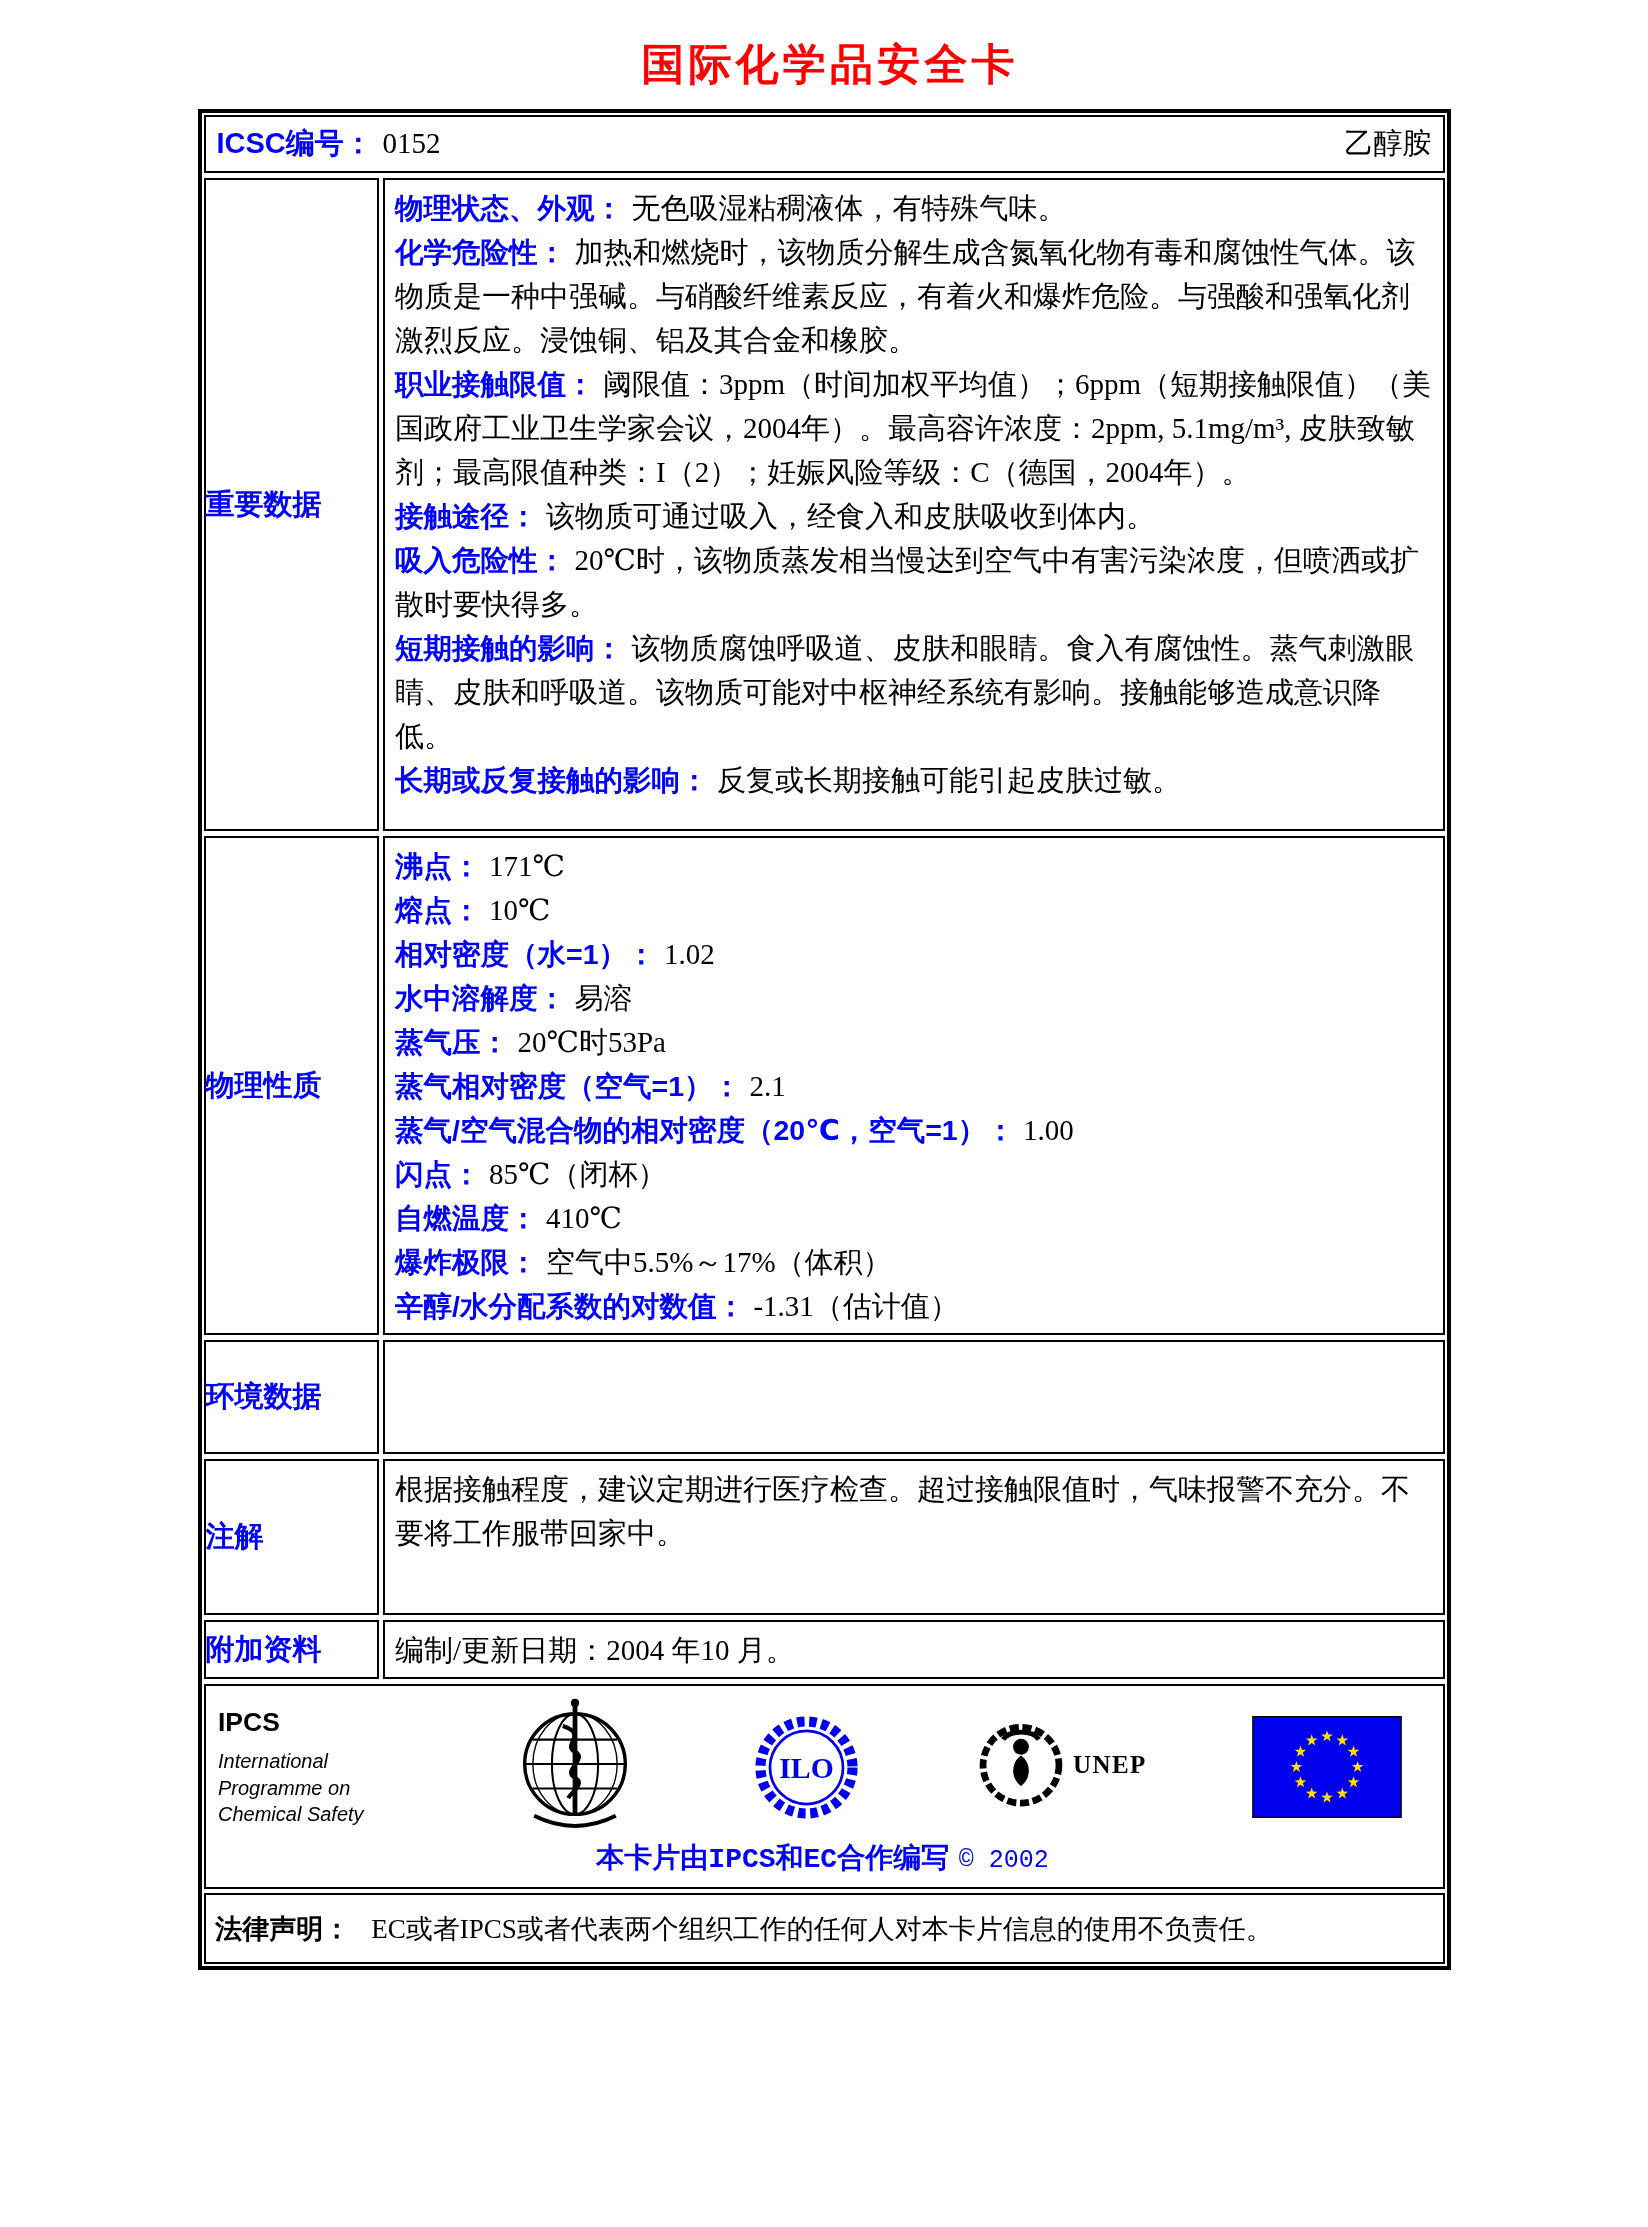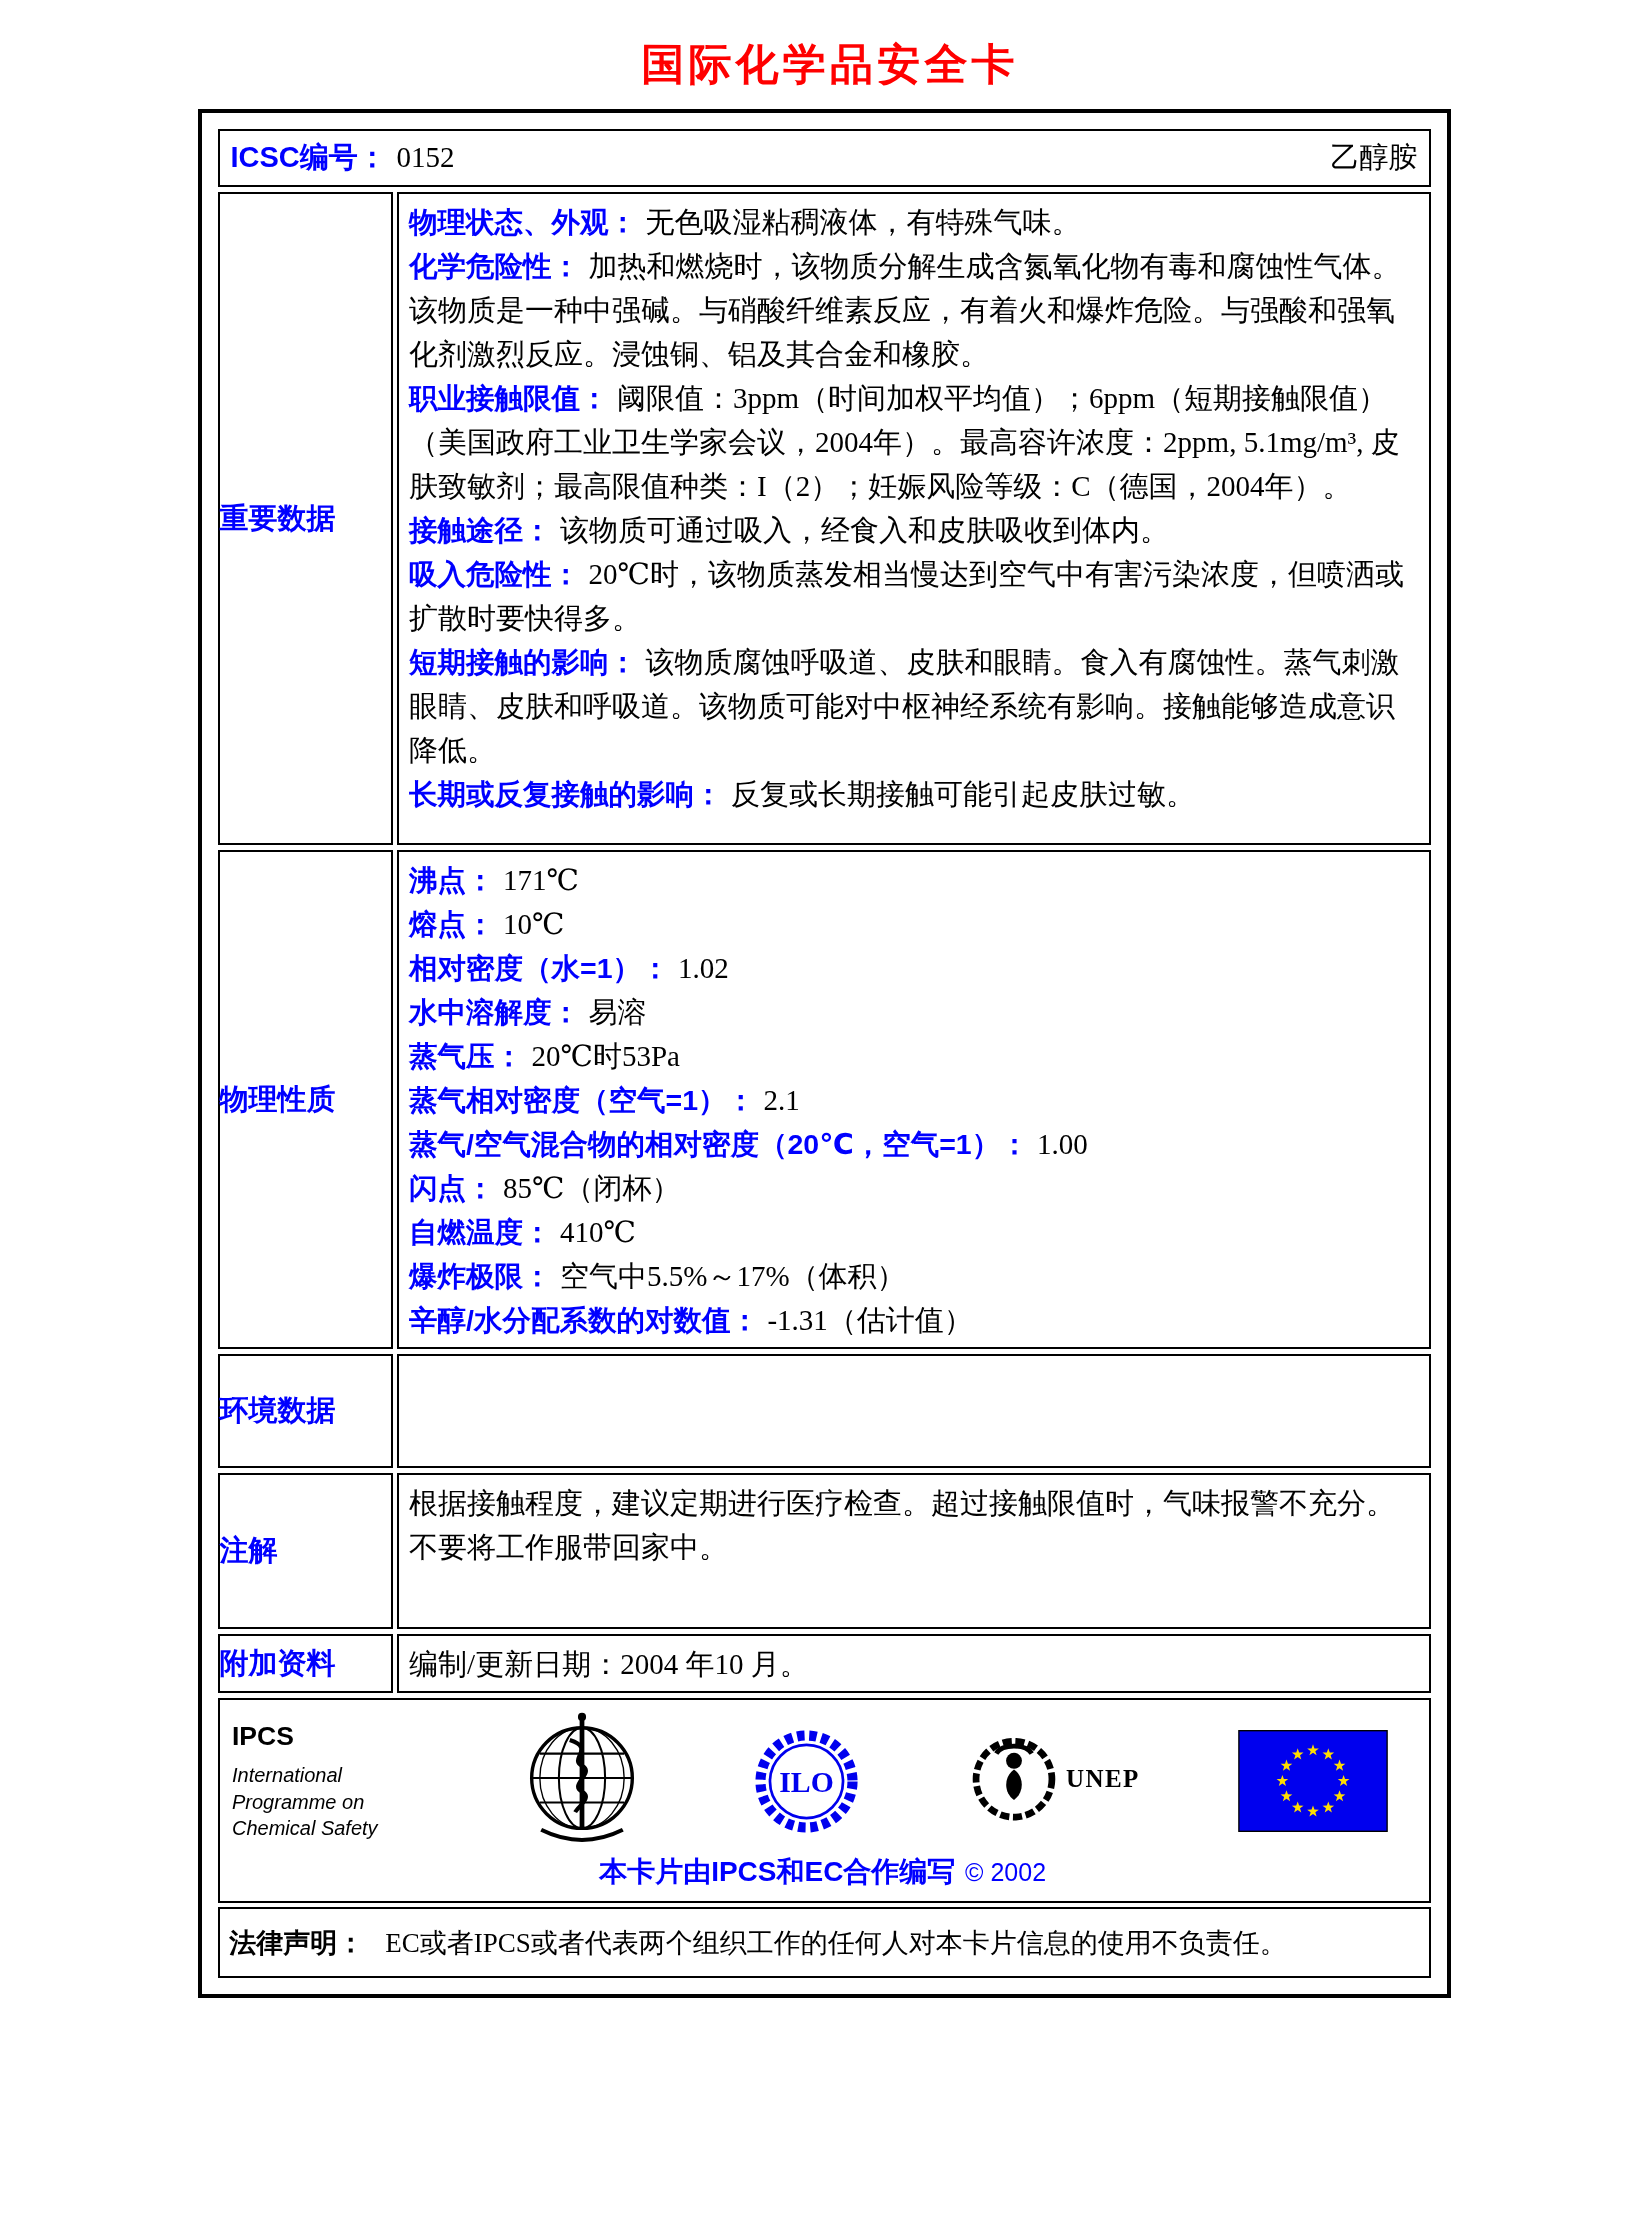--- a/index.html
+++ b/index.html
@@ -7,21 +7,21 @@
     width:1648px; height:2227px; background:#ffffff;
     font-family:"Liberation Serif","DejaVu Serif",serif; color:#000;
   }
   .page-title {
     padding-top:36px; text-align:center;
     font-family:"Liberation Serif","DejaVu Serif",serif;
     font-weight:bold; font-size:43px; color:#ff0000; letter-spacing:4.2px;padding-left:12px;
   }
   .card {
     width:1253px; margin:15.3px auto 0 auto;
-    border:4.9px solid #000; padding:16px; box-sizing:border-box; background:#fff;
+    border:4.9px solid #000; padding:2px; box-sizing:border-box; background:#fff;
   }
   .trow { display:flex; gap:4.9px; margin-bottom:4.9px; }
   .trow:last-child { margin-bottom:0; }
   .cell { border:2.8px solid #000; box-sizing:border-box; background:#fff; }
   .header-cell {
     flex:1; display:flex; justify-content:space-between; align-items:center;
     min-height:58px; padding:0 11px; font-size:29px;
   }
   .icsc-label, .blue-label, .lbl {
     color:#0000ff; font-family:"Liberation Sans","DejaVu Sans",sans-serif; font-weight:bold;
@@ -43,21 +43,21 @@
     display:flex; flex-direction:column; justify-content:space-between;
   }
   .footer-top { display:flex; align-items:center; justify-content:space-between; padding:2.8px 28px 0 2.8px; }
   .ipcs-block { width:184px; font-family:"Liberation Sans","DejaVu Sans",sans-serif; }
   .ipcs-title { font-weight:bold; font-size:26.5px; margin-bottom:10px; }
   .ipcs-line  { font-size:20px; line-height:26.5px;font-style:italic; }
   .unep-block { display:flex; flex-direction:row; align-items:center; }
   .unep-word  { font-family:"Liberation Serif","DejaVu Serif",serif; font-weight:bold; font-size:25px; letter-spacing:1.4px; margin-top:-5.6px; }
   .footer-caption {
     text-align:center; padding-bottom:5.6px;
-    font-family:Liberation Sans, sans-serif;
+    font-family:Liberation Mono, monospace;
     font-weight:bold; color:#0000ff; font-size:28px;
   }
   .caption-copy { font-weight:normal; font-size:25px; margin-left:9.7px; }
   .legal-cell { flex:1; min-height:71px; padding:0 9.7px; display:flex; align-items:center; font-size:27px; }
   .legal-label { font-family:"Liberation Sans","DejaVu Sans",sans-serif; font-weight:bold; }
   .legal-text { margin-left:21px; }
 </style>
 </head>
 <body>
 

